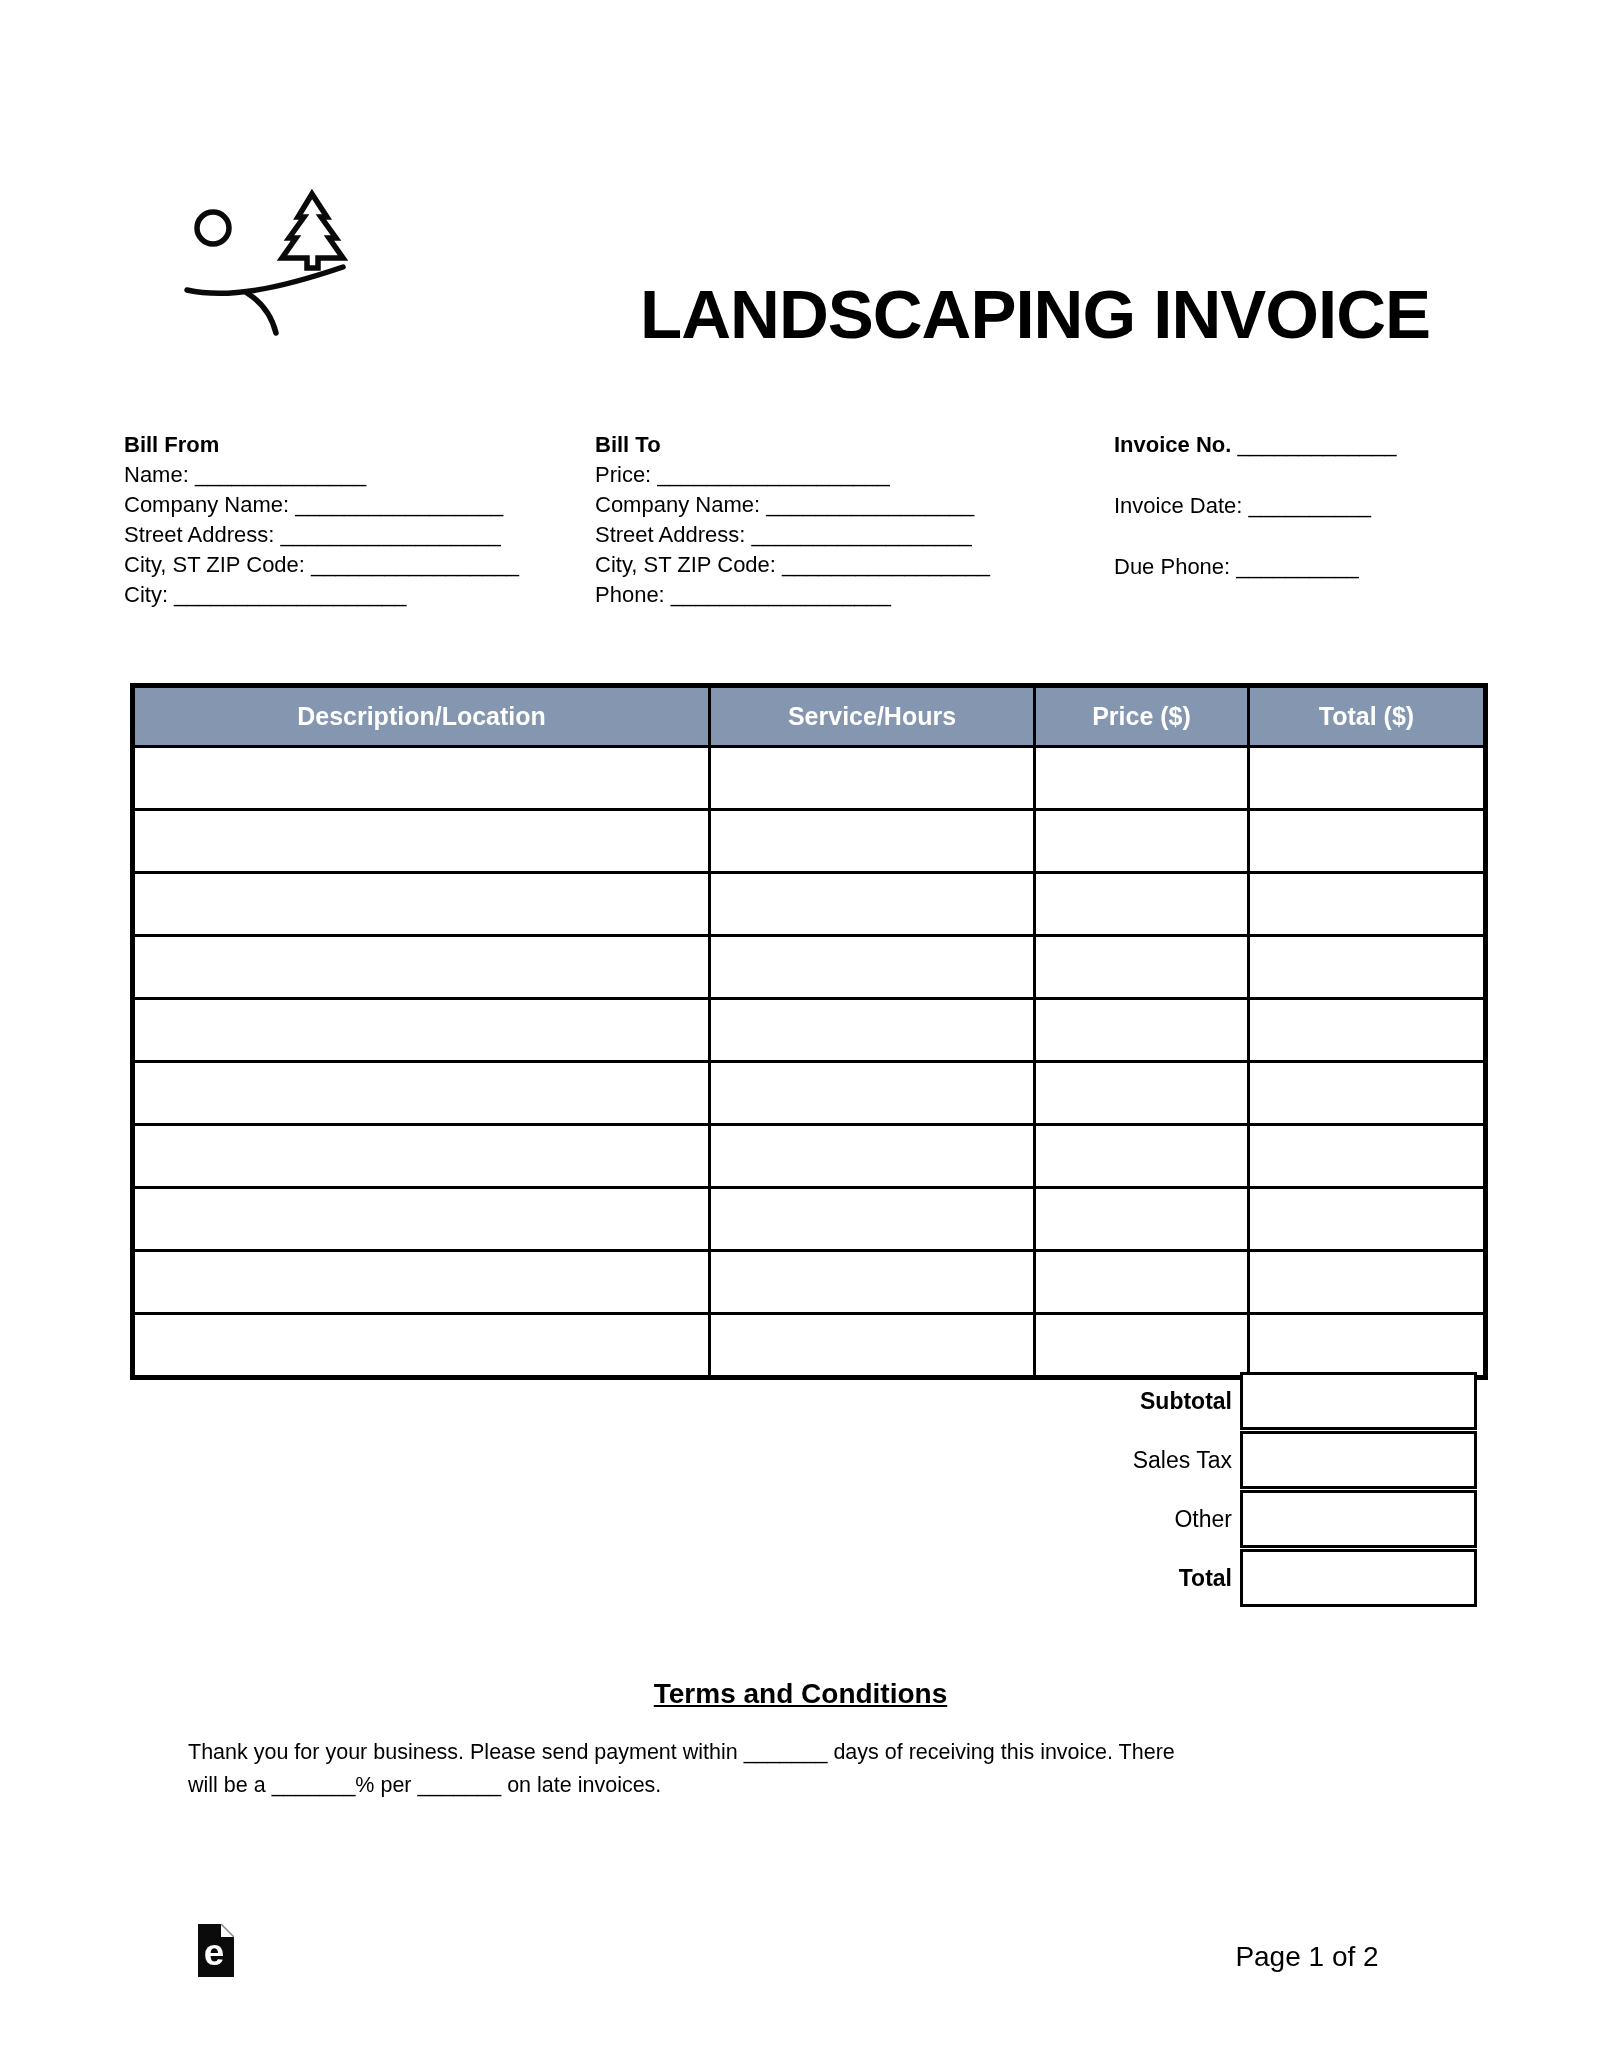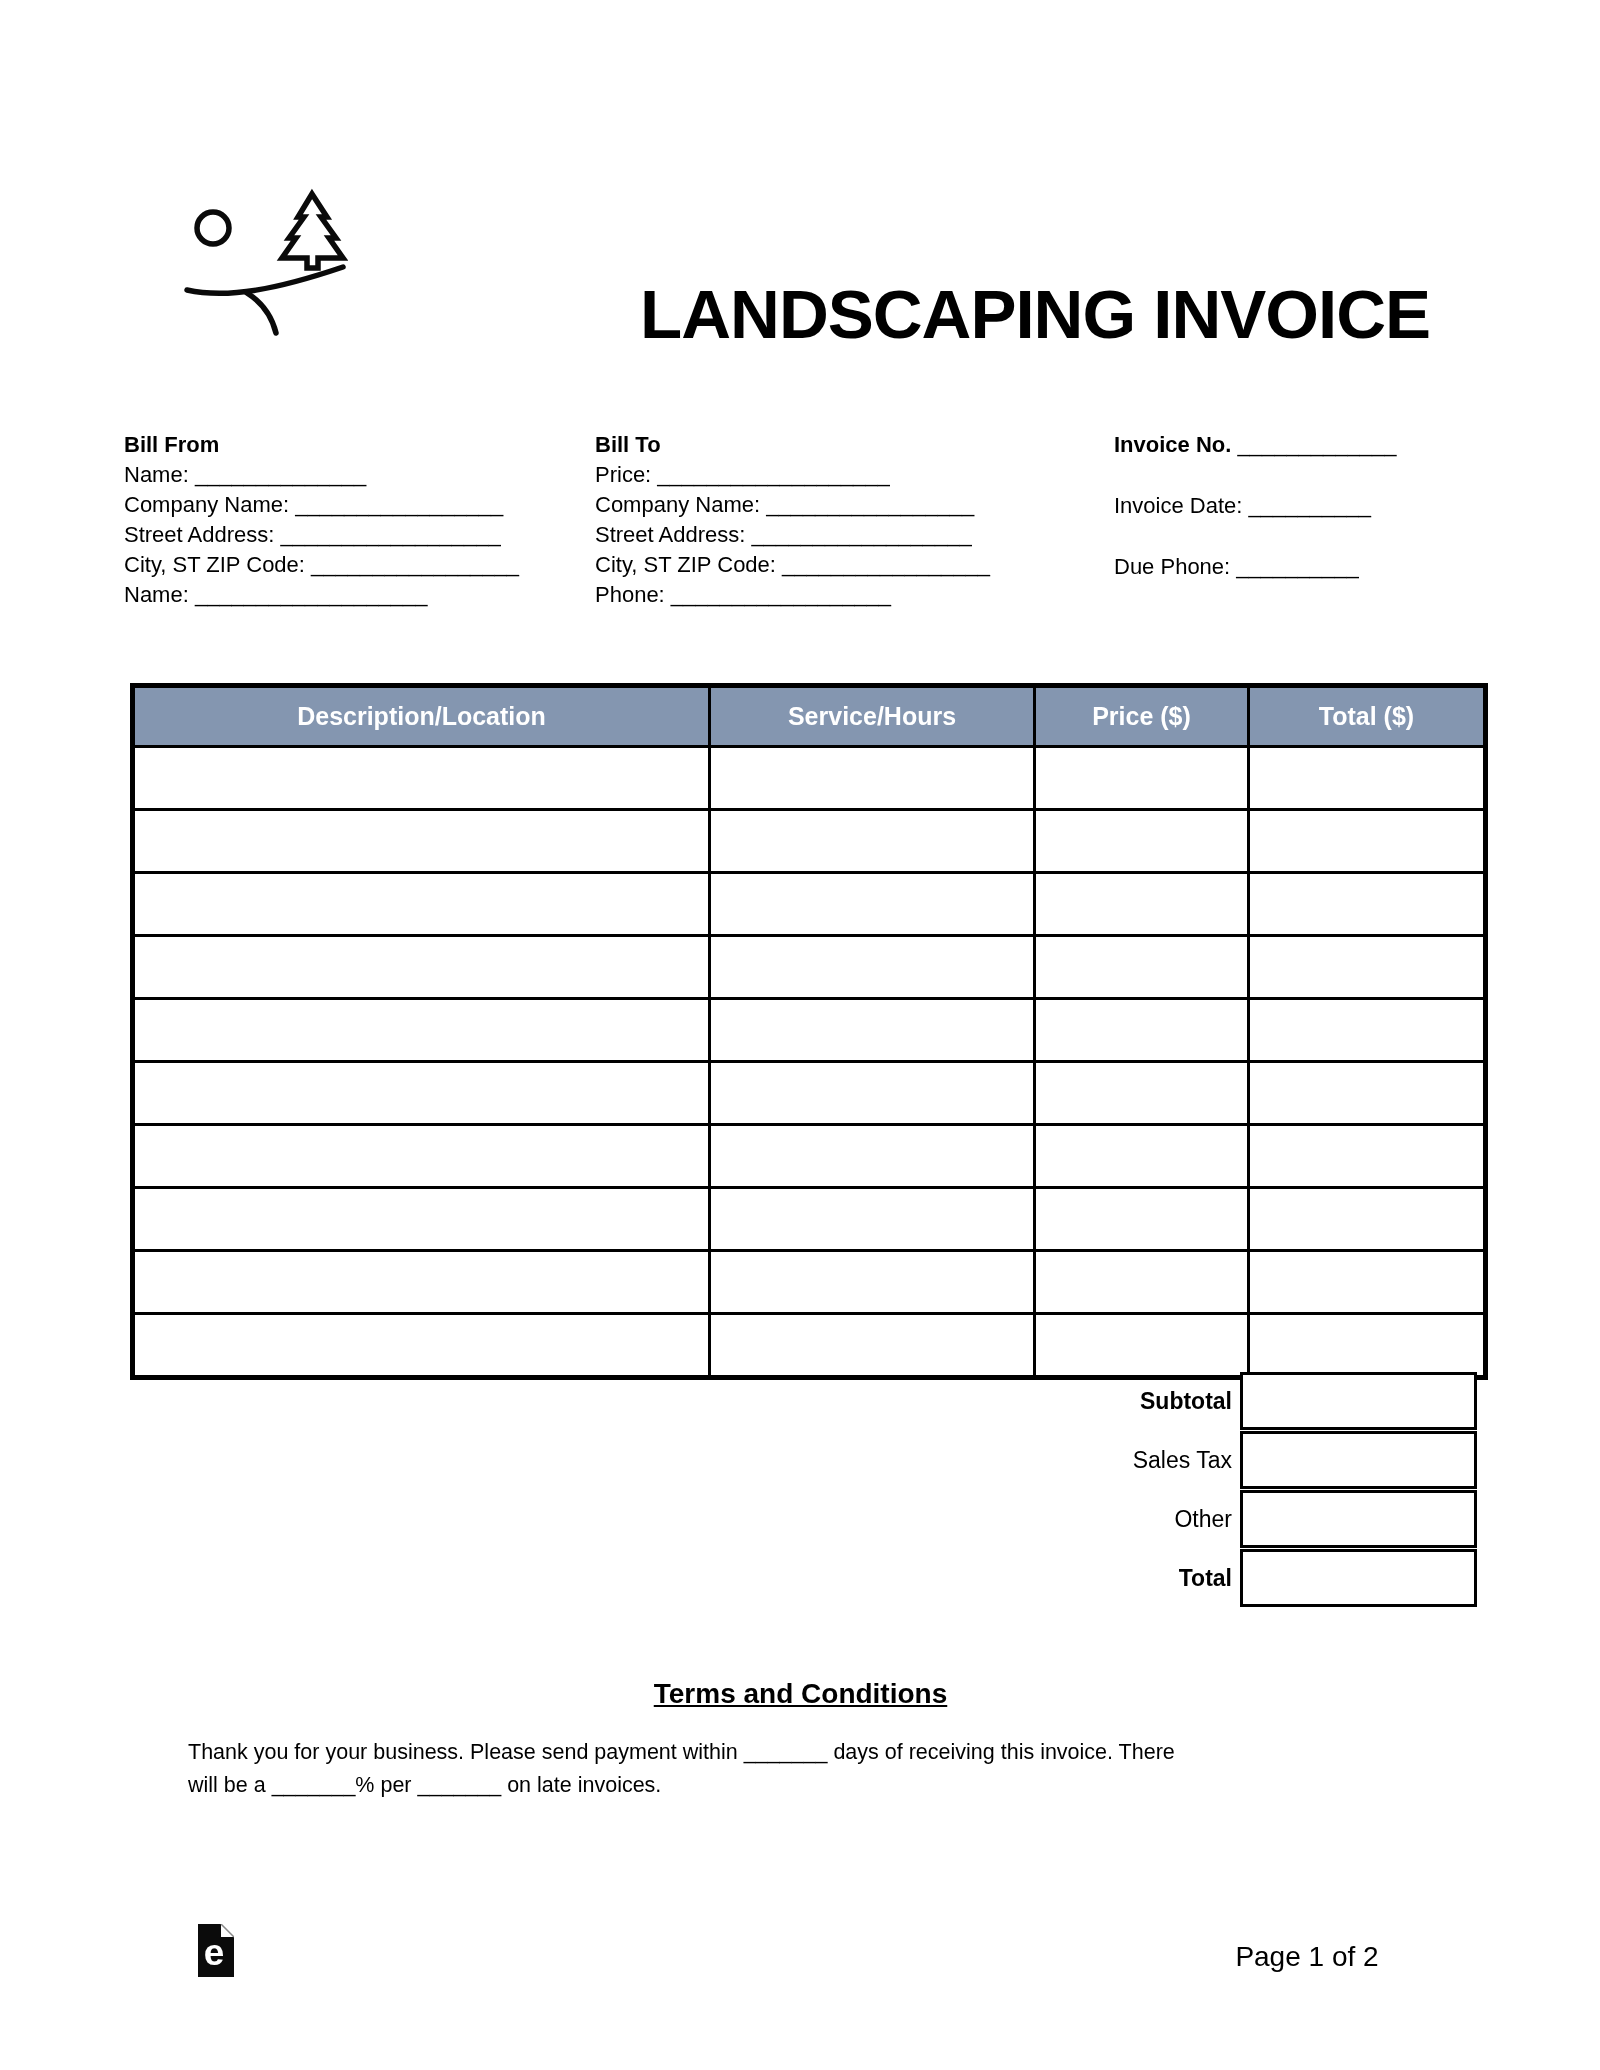--- a/index.html
+++ b/index.html
@@ -85,21 +85,21 @@
   </svg>
 
   <div class="title">LANDSCAPING INVOICE</div>
 
   <div class="info" id="bill-from">
     <div class="heading">Bill From</div>
     <div>Name: ______________</div>
     <div>Company Name: _________________</div>
     <div>Street Address: __________________</div>
     <div>City, ST ZIP Code: _________________</div>
-    <div>Name: ___________________</div>
+    <div>City: ___________________</div>
   </div>
 
   <div class="info" id="bill-to">
     <div class="heading">Bill To</div>
     <div>Price: ___________________</div>
     <div>Company Name: _________________</div>
     <div>Street Address: __________________</div>
     <div>City, ST ZIP Code: _________________</div>
     <div>Phone: __________________</div>
   </div>

